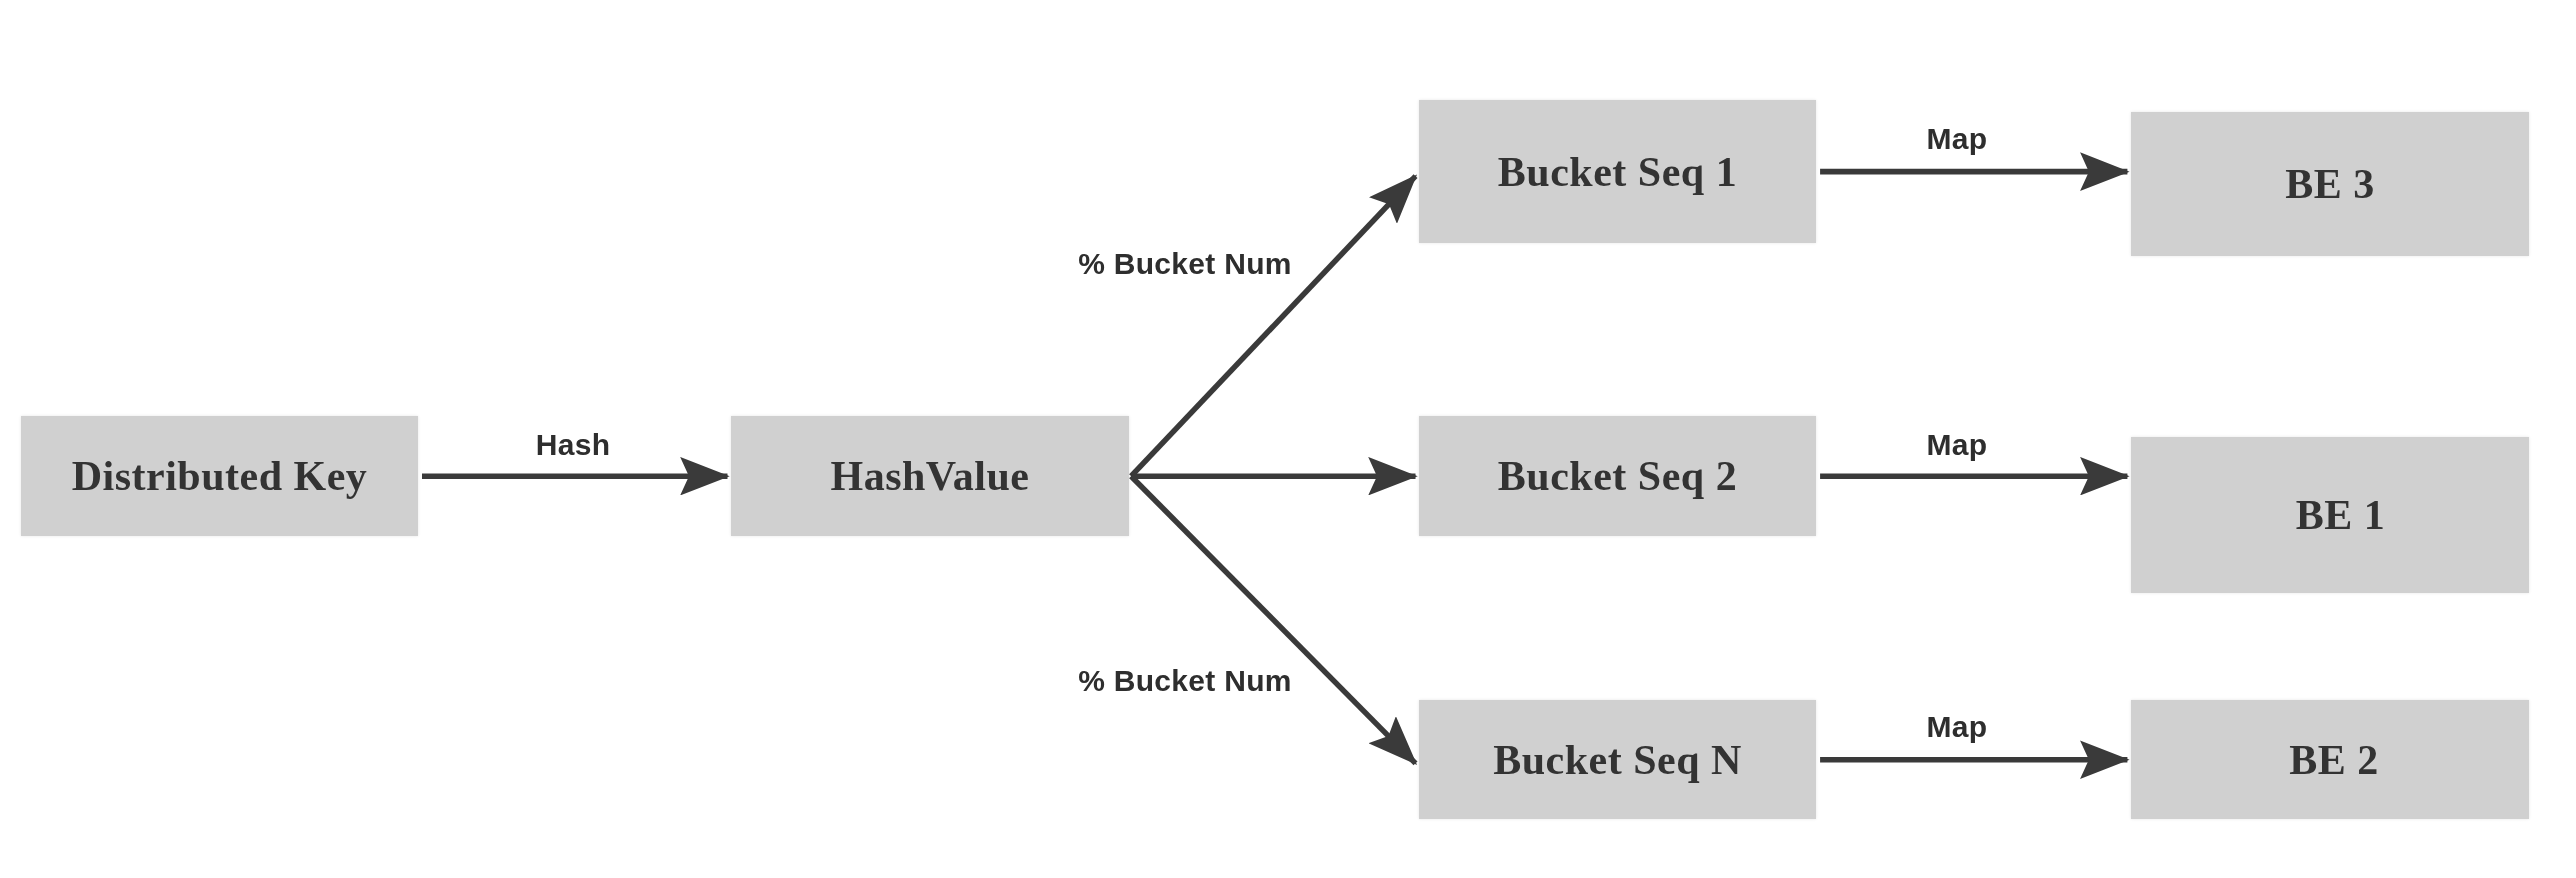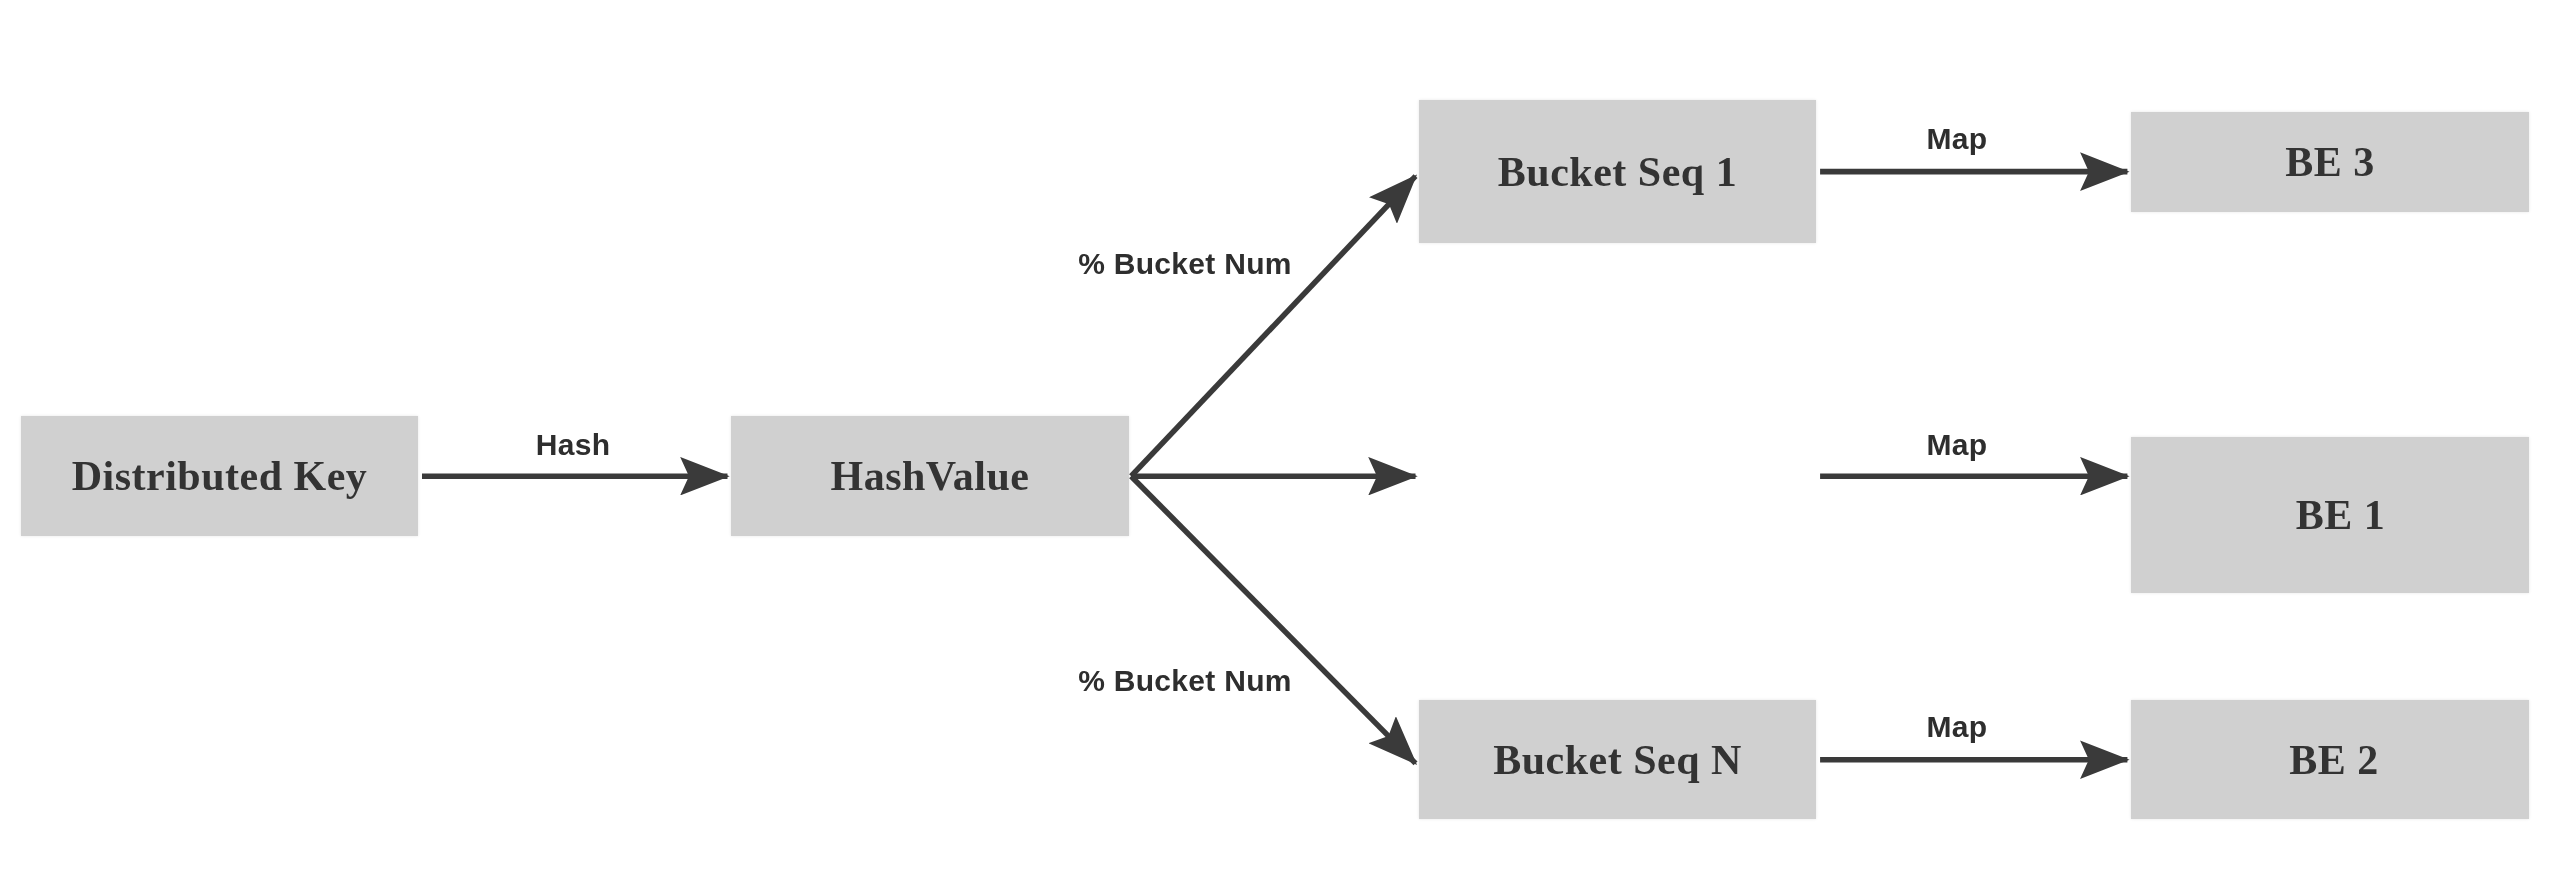--- a/index.html
+++ b/index.html
@@ -88,26 +88,29 @@
   </div>
 
   <div class="node" id="node-distributed-key" style="left: 21px; top: 416px; width: 397px; height: 120px; background: rgb(208, 208, 208);">
     <span class="node-label">Distributed Key</span>
   </div>
 
   <div class="node" id="node-bucket-seq-1" style="left: 1419px; top: 100px; width: 397px; height: 143px; background: rgb(208, 208, 208);">
     <span class="node-label">Bucket Seq 1</span>
   </div>
 
+  <div class="node" id="node-bucket-seq-2" style="left: 1419px; top: 416px; width: 397px; height: 120px; background: rgb(208, 208, 208);">
+    <span class="node-label">Bucket Seq 2</span>
+  </div>
 
   <div class="node" id="node-bucket-seq-n" style="left: 1419px; top: 700px; width: 397px; height: 119px; background: rgb(208, 208, 208);">
     <span class="node-label">Bucket Seq N</span>
   </div>
 
-  <div class="node" id="node-be-3" style="left: 2131px; top: 112px; width: 398px; height: 100px; background: rgb(208, 208, 208);">
+  <div class="node" id="node-be-3" style="left: 2131px; top: 112px; width: 398px; height: 144px; background: rgb(208, 208, 208);">
     <span class="node-label">BE 3</span>
   </div>
 
   <div class="node" id="node-be-1" style="left: 2131px; top: 437px; width: 398px; height: 156px; background: rgb(208, 208, 208); padding-left: 21px;">
     <span class="node-label">BE 1</span>
   </div>
 
   <div class="node" id="node-be-2" style="left: 2131px; top: 700px; width: 398px; height: 119px; background: rgb(208, 208, 208); padding-left: 8px;">
     <span class="node-label">BE 2</span>
   </div>

